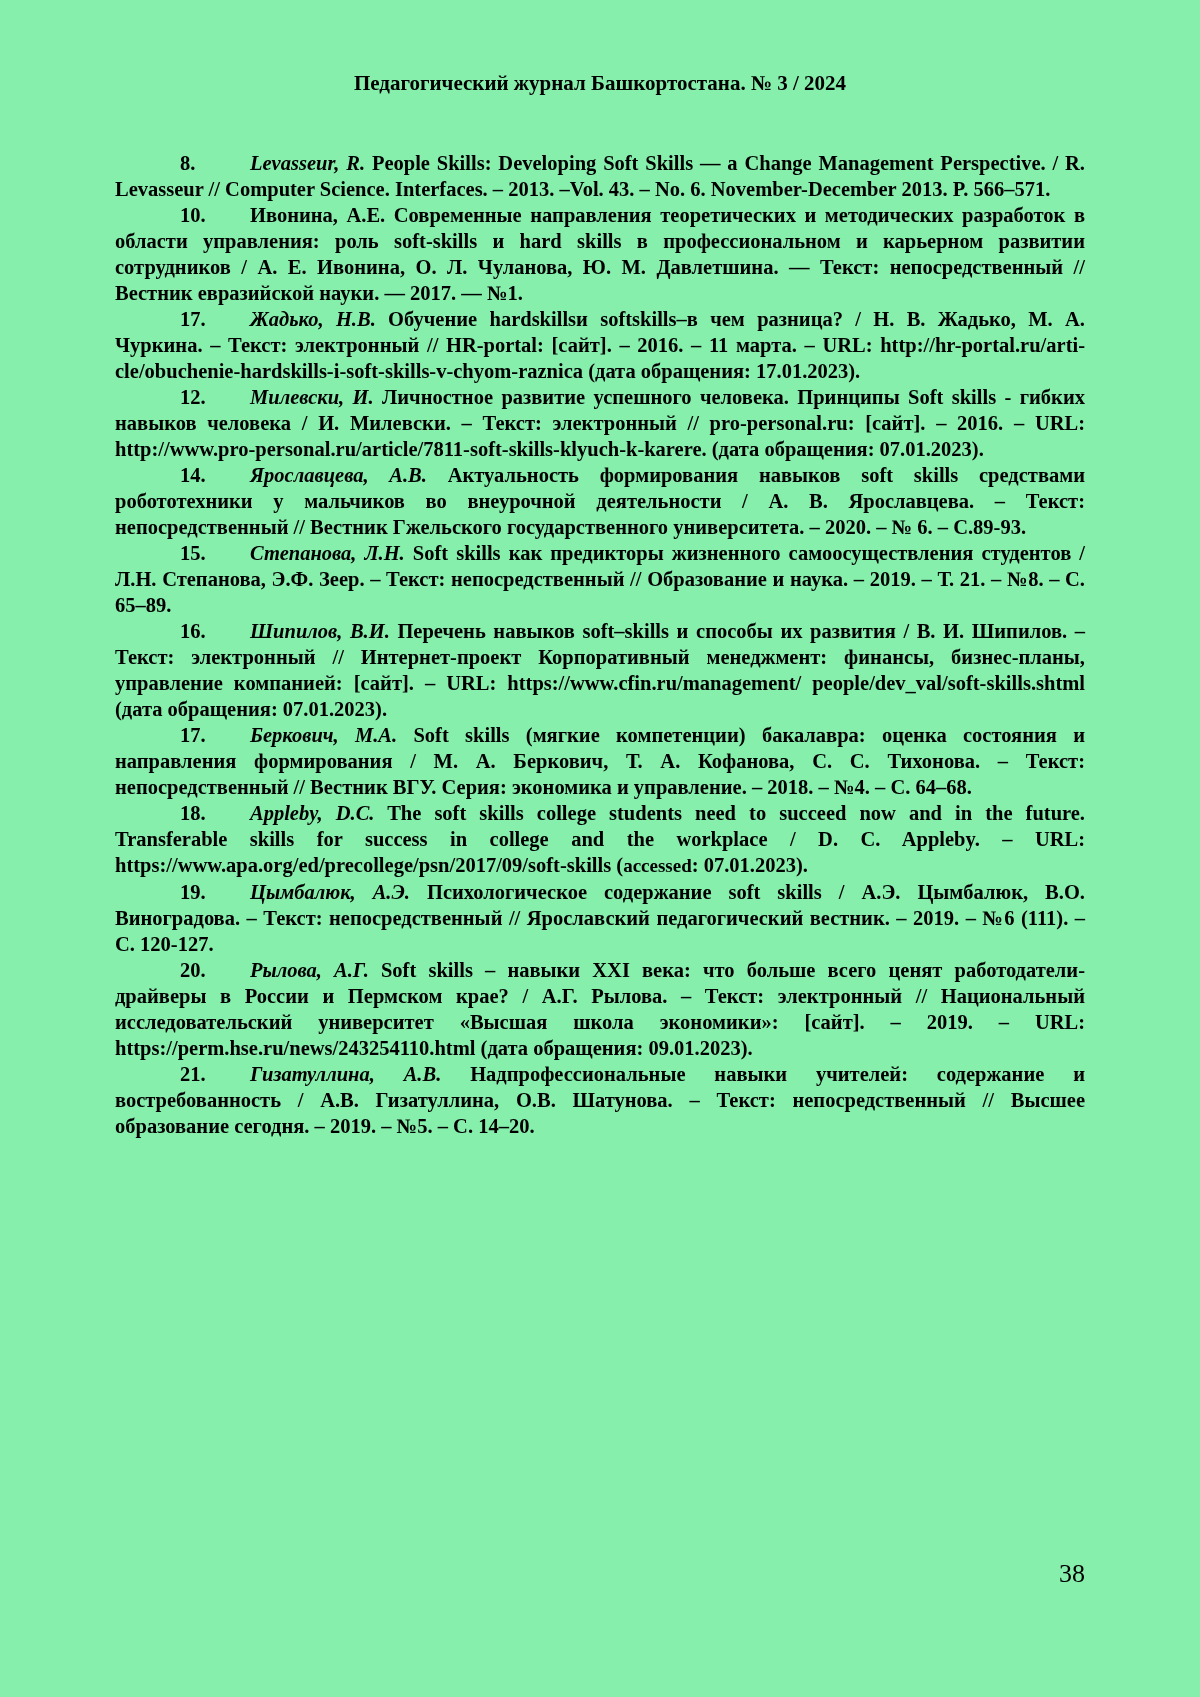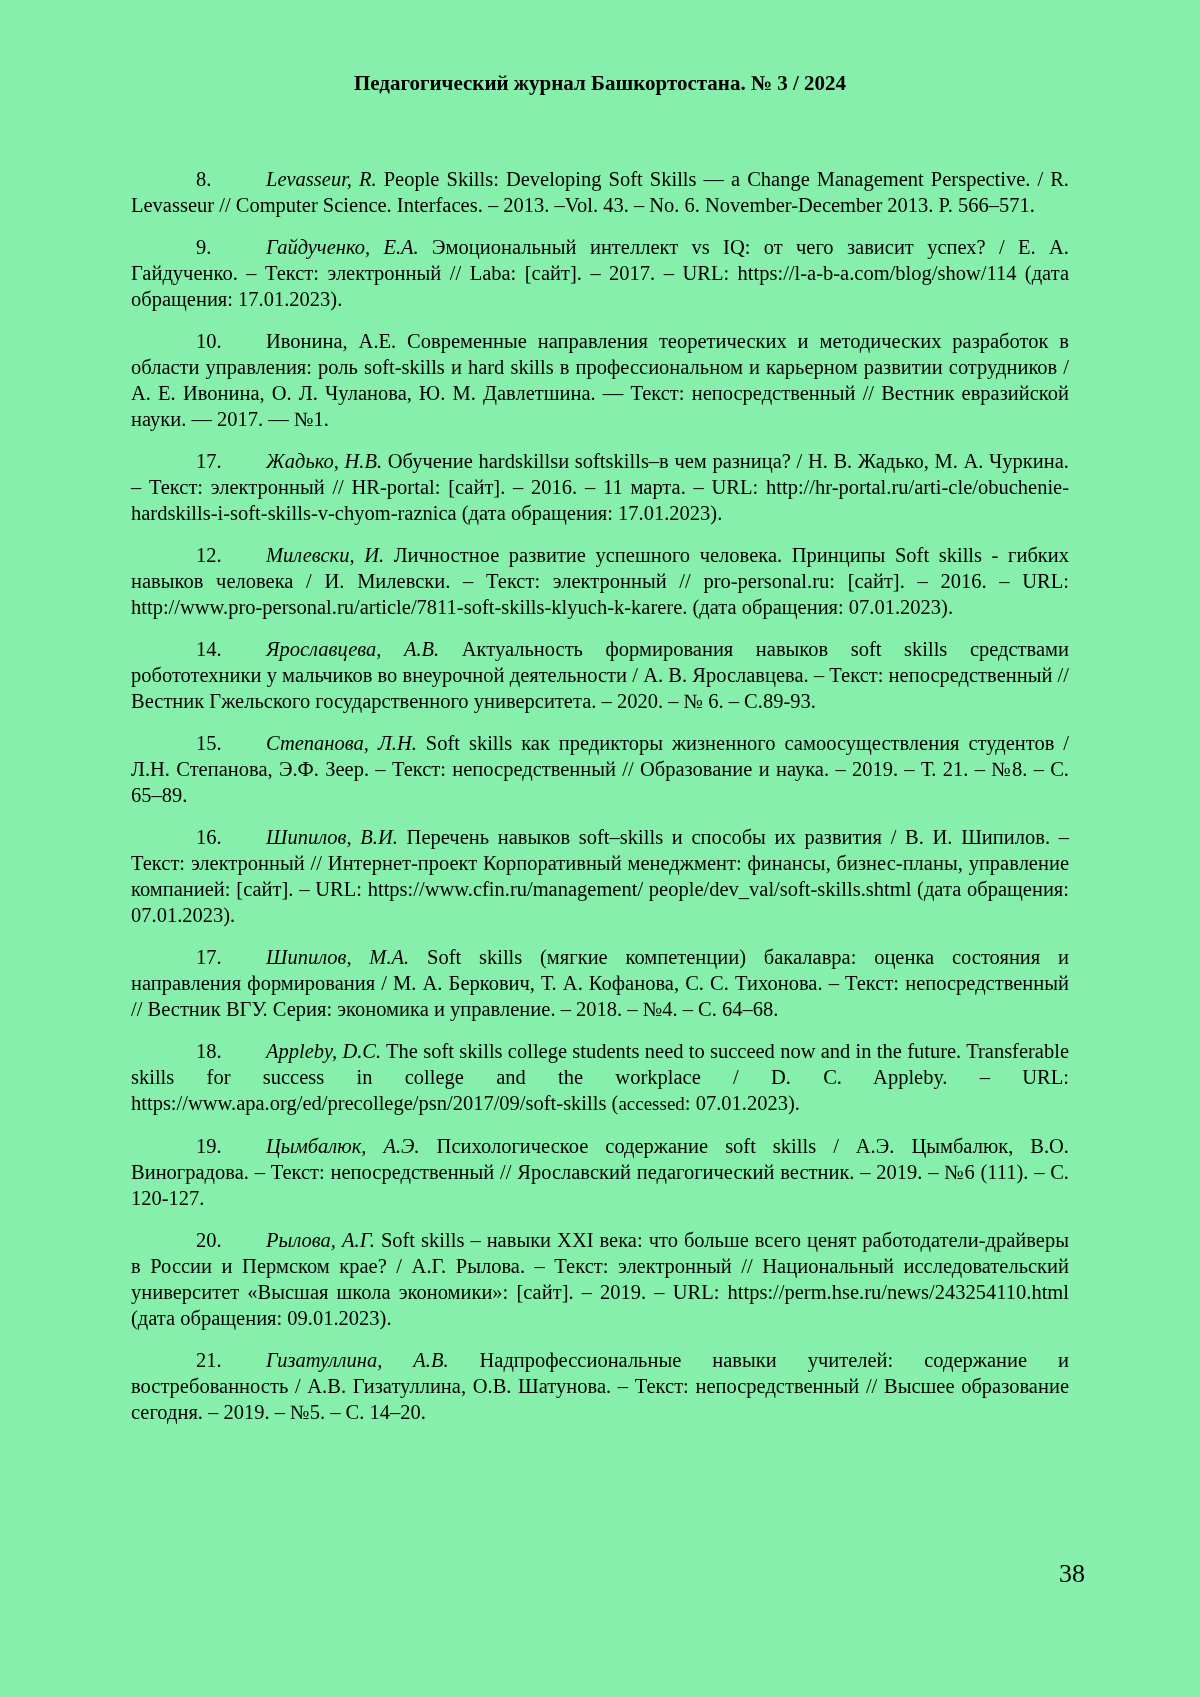--- a/index.html
+++ b/index.html
@@ -29,23 +29,24 @@
   .content {
     position: absolute;
     top: 150px;
     left: 115px;
     width: 970px;
     font-size: 20.5px;
     line-height: 26px;
     text-align: justify;
   }
   p.ref {
-    margin: 16px;
+    margin: 0;
     padding: 0;
     overflow-wrap: break-word;
+    font-weight: bold;
   }
   .num {
     display: inline-block;
     margin-left: 65px;
     width: 70px;
   }
   .author {
     font-style: italic;
   }
   .small {
@@ -63,28 +64,27 @@
 </style>
 </head>
 <body>
 
 <div class="page">
 
   <div class="header">Педагогический журнал Башкортостана. № 3 / 2024</div>
 
   <div class="content">
     <p class="ref"><span class="num">8.</span><span class="author">Levasseur, R.</span><span> People Skills: Developing Soft Skills — a Change Management Perspective. / R. Levasseur // Computer Science. Interfaces. – 2013. –Vol. 43. – No. 6. November-December 2013. P. 566–571.</span></p>
-    <p class="ref"><span class="num">9.</span><span class="author">Гайдученко, Е.А.</span><span> Эмоциональный интеллект vs IQ: от чего зависит успех? / Е. А. Гайдученко. – Текст: электронный // Laba: [сайт]. – 2017. – URL: https://l-a-b-a.com/blog/show/114 (дата обращения: 17.01.2023).</span></p>
     <p class="ref"><span class="num">10.</span><span class="author"></span><span>Ивонина, А.Е. Современные направления теоретических и методических разработок в области управления: роль soft-skills и hard skills в профессиональном и карьерном развитии сотрудников / А. Е. Ивонина, О. Л. Чуланова, Ю. М. Давлетшина. — Текст: непосредственный // Вестник евразийской науки. — 2017. — №1.</span></p>
     <p class="ref"><span class="num">17.</span><span class="author">Жадько, Н.В.</span><span> Обучение hardskillsи softskills–в чем разница? / Н. В. Жадько, М. А. Чуркина. – Текст: электронный // HR-portal: [сайт]. – 2016. – 11 марта. – URL: http://hr-portal.ru/arti-cle/obuchenie-hardskills-i-soft-skills-v-chyom-raznica (дата обращения: 17.01.2023).</span></p>
     <p class="ref"><span class="num">12.</span><span class="author">Милевски, И.</span><span> Личностное развитие успешного человека. Принципы Soft skills - гибких навыков человека / И. Милевски. – Текст: электронный // pro-personal.ru: [сайт]. – 2016. – URL: http://www.pro-personal.ru/article/7811-soft-skills-klyuch-k-karere. (дата обращения: 07.01.2023).</span></p>
     <p class="ref"><span class="num">14.</span><span class="author">Ярославцева, А.В.</span><span> Актуальность формирования навыков soft skills средствами робототехники у мальчиков во внеурочной деятельности / А. В. Ярославцева. – Текст: непосредственный // Вестник Гжельского государственного университета. – 2020. – № 6. – С.89-93.</span></p>
     <p class="ref"><span class="num">15.</span><span class="author">Степанова, Л.Н.</span><span> Soft skills как предикторы жизненного самоосуществления студентов / Л.Н. Степанова, Э.Ф. Зеер. – Текст: непосредственный // Образование и наука. – 2019. – Т. 21. – №8. – С. 65–89.</span></p>
     <p class="ref"><span class="num">16.</span><span class="author">Шипилов, В.И.</span><span> Перечень навыков soft–skills и способы их развития / В. И. Шипилов. – Текст: электронный // Интернет-проект Корпоративный менеджмент: финансы, бизнес-планы, управление компанией: [сайт]. – URL: https://www.cfin.ru/management/ people/dev_val/soft-skills.shtml (дата обращения: 07.01.2023).</span></p>
-    <p class="ref"><span class="num">17.</span><span class="author">Шипилов, М.А.</span><span> Soft skills (мягкие компетенции) бакалавра: оценка состояния и направления формирования / М. А. Беркович, Т. А. Кофанова, С. С. Тихонова. – Текст: непосредственный // Вестник ВГУ. Серия: экономика и управление. – 2018. – №4. – С. 64–68.</span></p>
+    <p class="ref"><span class="num">17.</span><span class="author">Беркович, М.А.</span><span> Soft skills (мягкие компетенции) бакалавра: оценка состояния и направления формирования / М. А. Беркович, Т. А. Кофанова, С. С. Тихонова. – Текст: непосредственный // Вестник ВГУ. Серия: экономика и управление. – 2018. – №4. – С. 64–68.</span></p>
     <p class="ref"><span class="num">18.</span><span class="author">Appleby, D.C.</span><span> The soft skills college students need to succeed now and in the future. Transferable skills for success in college and the workplace / D. C. Appleby. – URL: https://www.apa.org/ed/precollege/psn/2017/09/soft-skills (</span><span class="small">accessed</span><span>: 07.01.2023).</span></p>
     <p class="ref"><span class="num">19.</span><span class="author">Цымбалюк, А.Э.</span><span> Психологическое содержание soft skills / А.Э. Цымбалюк, В.О. Виноградова. – Текст: непосредственный // Ярославский педагогический вестник. – 2019. – №6 (111). – С. 120-127.</span></p>
     <p class="ref"><span class="num">20.</span><span class="author">Рылова, А.Г.</span><span> Soft skills – навыки XXI века: что больше всего ценят работодатели-драйверы в России и Пермском крае? / А.Г. Рылова. – Текст: электронный // Национальный исследовательский университет «Высшая школа экономики»: [сайт]. – 2019. – URL: https://perm.hse.ru/news/243254110.html (дата обращения: 09.01.2023).</span></p>
     <p class="ref"><span class="num">21.</span><span class="author">Гизатуллина, А.В.</span><span> Надпрофессиональные навыки учителей: содержание и востребованность / А.В. Гизатуллина, О.В. Шатунова. – Текст: непосредственный // Высшее образование сегодня. – 2019. – №5. – С. 14–20.</span></p>
   </div>
 
   <div class="pagenum">38</div>
 
 </div>
 

